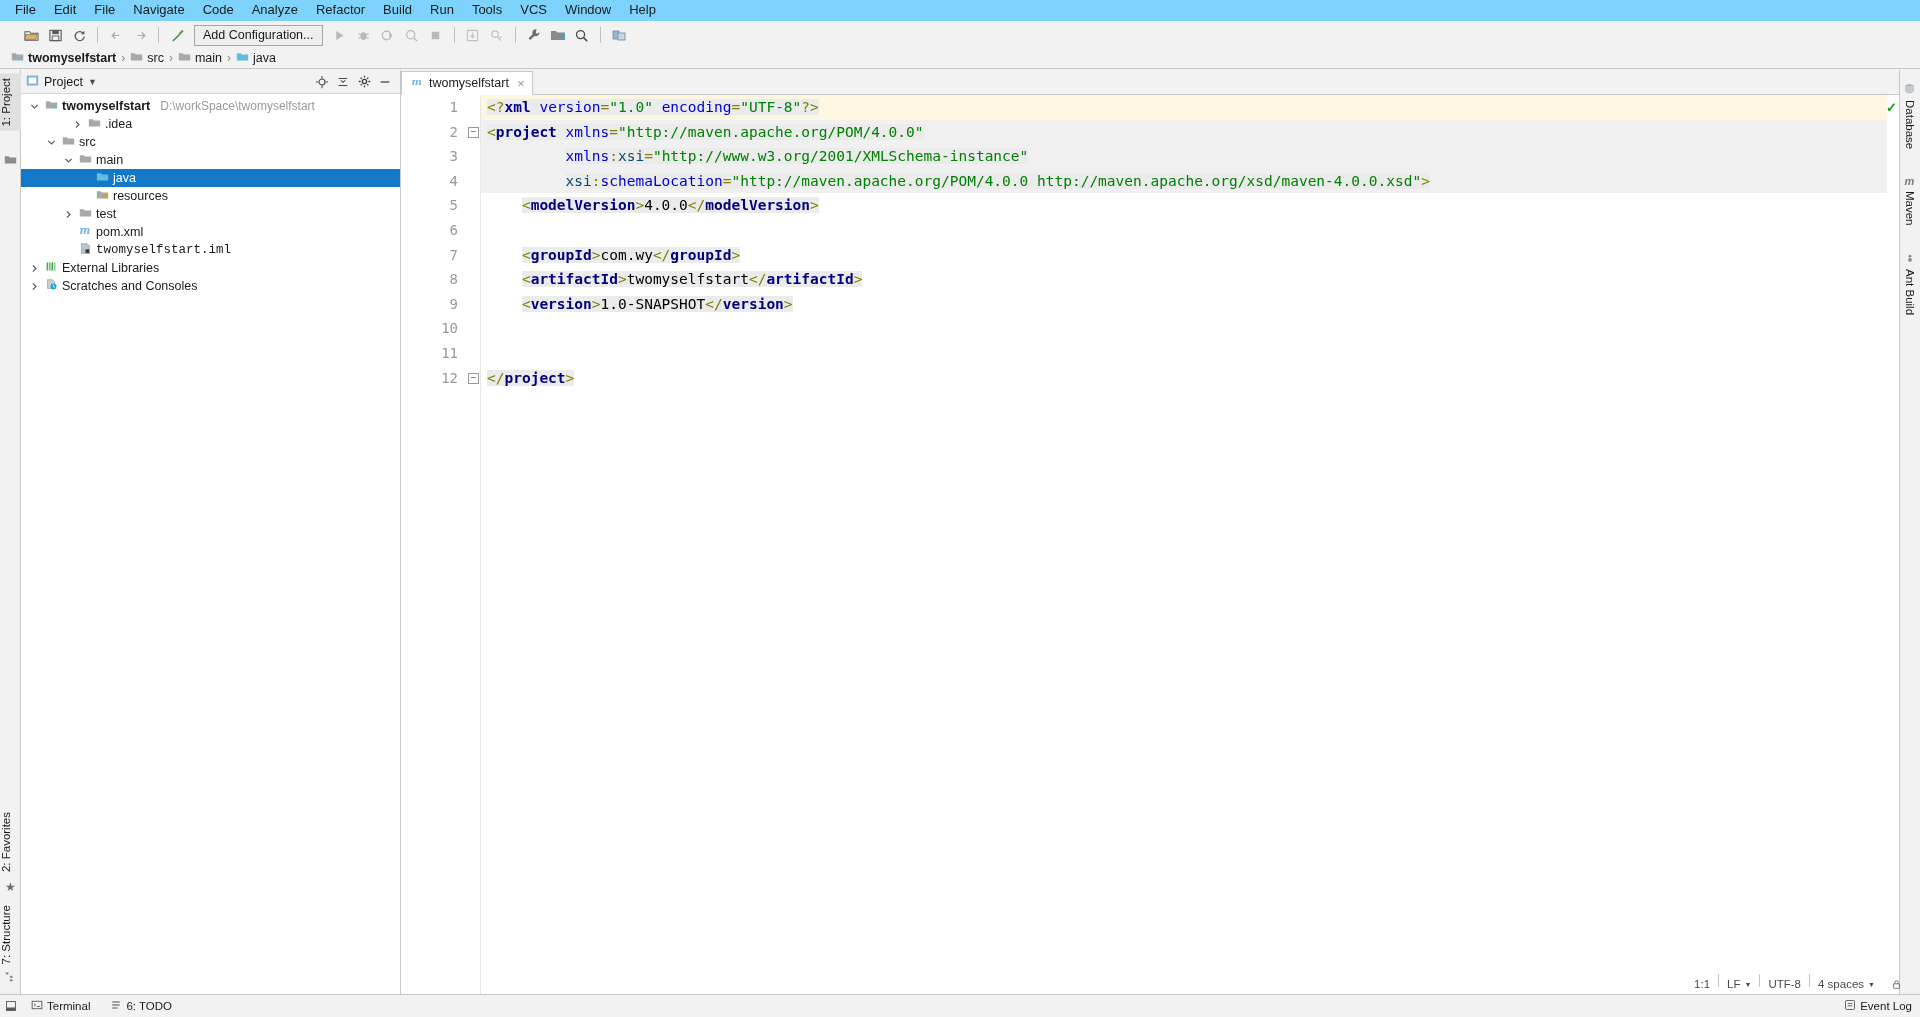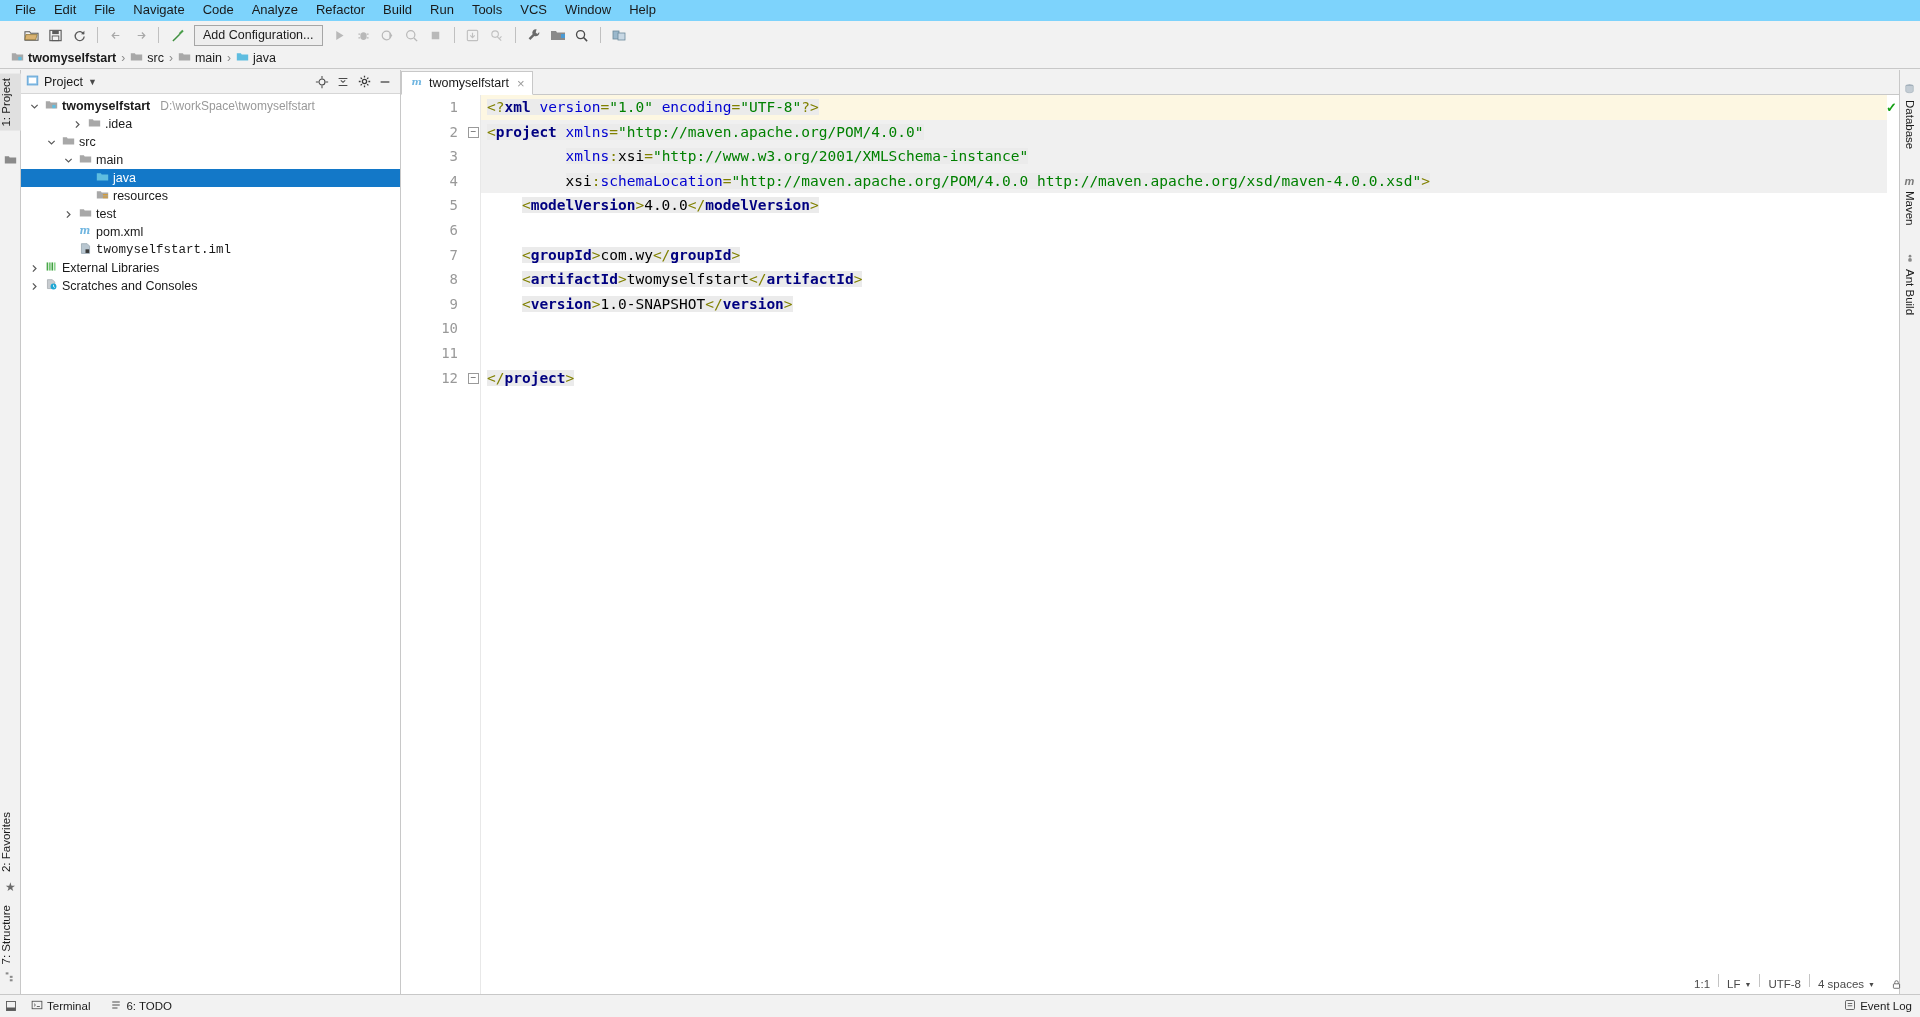--- a/index.html
+++ b/index.html
@@ -263,21 +263,21 @@
     font-size: 14.5px;
     white-space: pre;
     padding-left: 6px;
     color: #000000;
   }
   .cline.curline { background: #fdf7e2; }
   .cline.hl { background: #f0f0f0; }
   .tok-tag      { color: #000080; font-weight: bold; }
   .tok-brk      { color: #808000; }
   .tok-attr     { color: #0000d0; }
-  .tok-attrns   { color: #000000; }
+  .tok-attrns   { color: #0c4a6e; }
   .tok-str      { color: #008000; }
   .tok-txt      { color: #000000; }
   .tok-pi       { color: #000080; font-weight: bold; }
   .seg-hl       { background: #ebebeb; }
 
   .editor-right-marks {
     width: 12px;
     flex: 0 0 12px;
     background: #ffffff;
     position: relative;

